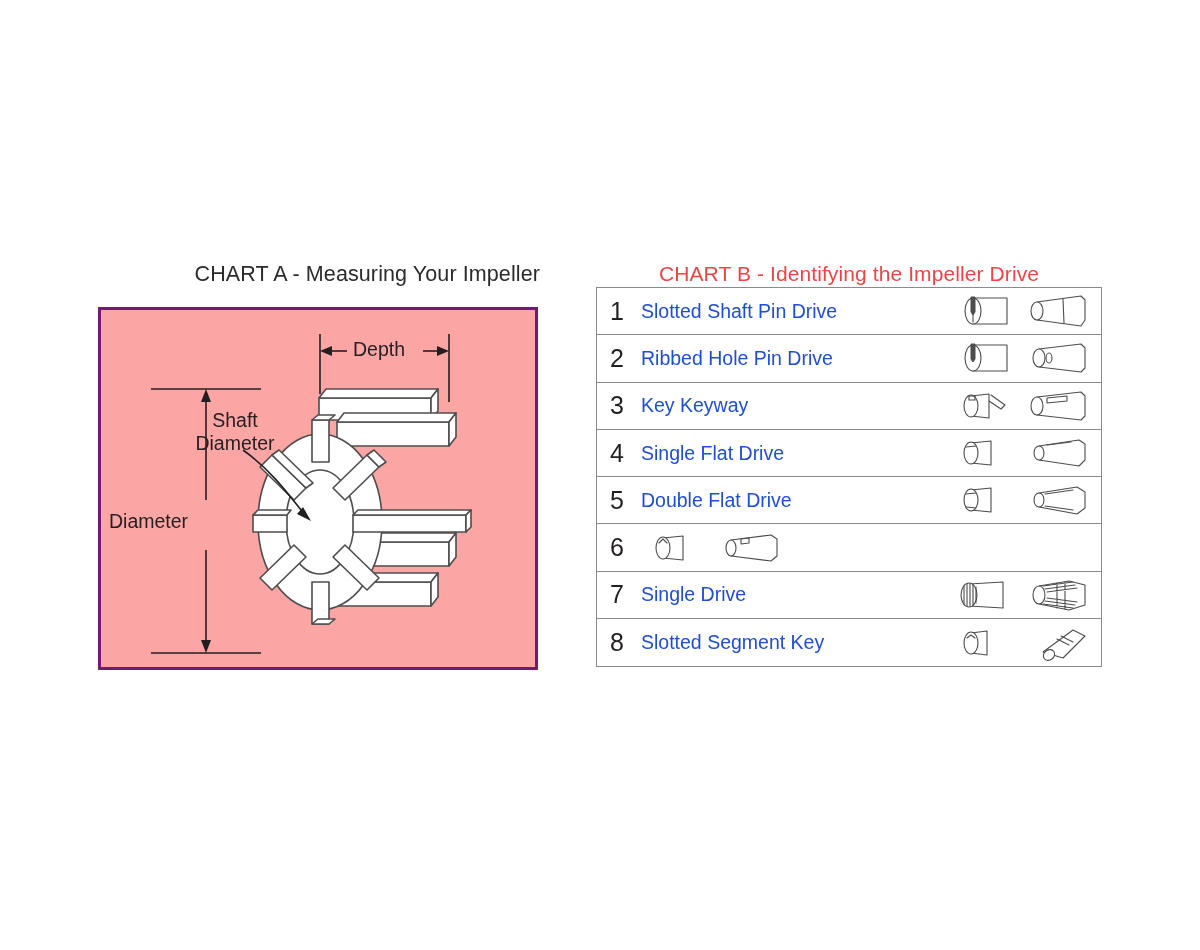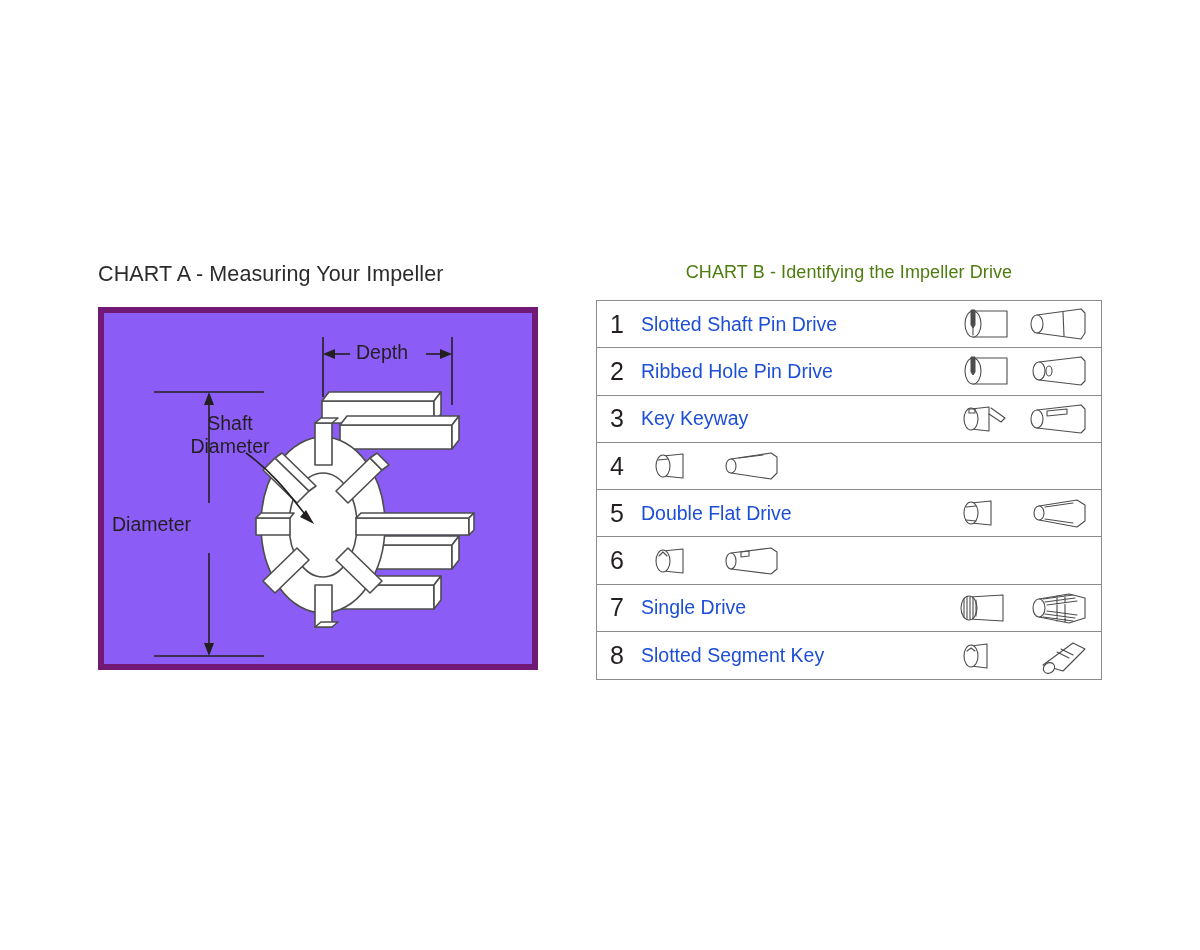--- a/index.html
+++ b/index.html
@@ -22,65 +22,65 @@
   }
 
   
   #chart-a {
     position: absolute;
     left: 98px;
     top: 262px;
     width: 442px;
   }
   #chart-a .chart-title {
-    text-align: left;
+    text-align: right;
     font-size: 21.5px;
     letter-spacing: 0.1px;
     color: #2b2b2b;
     margin-bottom: 17px;
     white-space: nowrap;
   }
   #chart-a .chart-box {
     position: relative;
     width: 440px;
     height: 363px;
-    border: 6px solid #701a75;
+    border: 3px solid #701a75;
     box-sizing: border-box;
-    background: #8b5cf6;
+    background: #fca5a5;
     margin-top: 20px;
   }
   #chart-a svg {
     position: absolute;
     left: 0;
     top: 0;
   }
   .lbl {
     position: absolute;
     font-size: 19.5px;
     color: #231f20;
     white-space: nowrap;
     line-height: 1.18;
   }
   #lbl-depth { left: 252px; top: 28px; }
-  #lbl-shaft { left: 70px; top: 99px; text-align: center; width: 112px; }
+  #lbl-shaft { left: 78px; top: 99px; text-align: center; width: 112px; }
   #lbl-diameter { left: 8px; top: 200px; }
 
   
   #chart-b {
     position: absolute;
     left: 596px;
     top: 262px;
     width: 506px;
   }
   #chart-b .chart-title {
     text-align: center;
-    font-size: 18px;
+    font-size: 21px;
     letter-spacing: 0.1px;
-    color: #4d7c0f;
-    margin-bottom: 17px;
+    color: #ef4444;
+    margin-bottom: 1px;
     white-space: nowrap;
   }
   #chart-b .table {
     border: 1px solid #8b8b8b;
     box-sizing: border-box;
     width: 506px;
   }
   .drive-row {
     display: flex;
     align-items: center;
@@ -270,20 +270,21 @@
           <svg width="78" height="46" viewBox="0 0 78 46">
             <path class="ink-fill-thin" d="M14,14 L58,9 L62,13 L62,33 L58,37 L14,32 Z"></path>
             <ellipse class="ink-fill-thin" cx="14" cy="23" rx="6" ry="9"></ellipse>
             <path class="ink-thin" d="M24,15 L44,13 L44,18 L24,20 Z"></path>
           </svg>
         </div>
       </div>
 
       <div class="drive-row">
         <div class="drive-num">4</div>
+        <div class="drive-label">Single Flat Drive</div>
         <div class="drive-fig">
           <svg width="78" height="46" viewBox="0 0 78 46">
             <path class="ink-fill-thin" d="M26,13 L46,11 L46,35 L26,33 Z"></path>
             <ellipse class="ink-fill-thin" cx="26" cy="23" rx="7" ry="11"></ellipse>
             <path class="ink-thin" d="M21,17 L31,16"></path>
           </svg>
         </div>
         <div class="drive-fig">
           <svg width="78" height="46" viewBox="0 0 78 46">
             <path class="ink-fill-thin" d="M16,16 L56,10 L62,14 L62,30 L56,36 L16,30 Z"></path>

